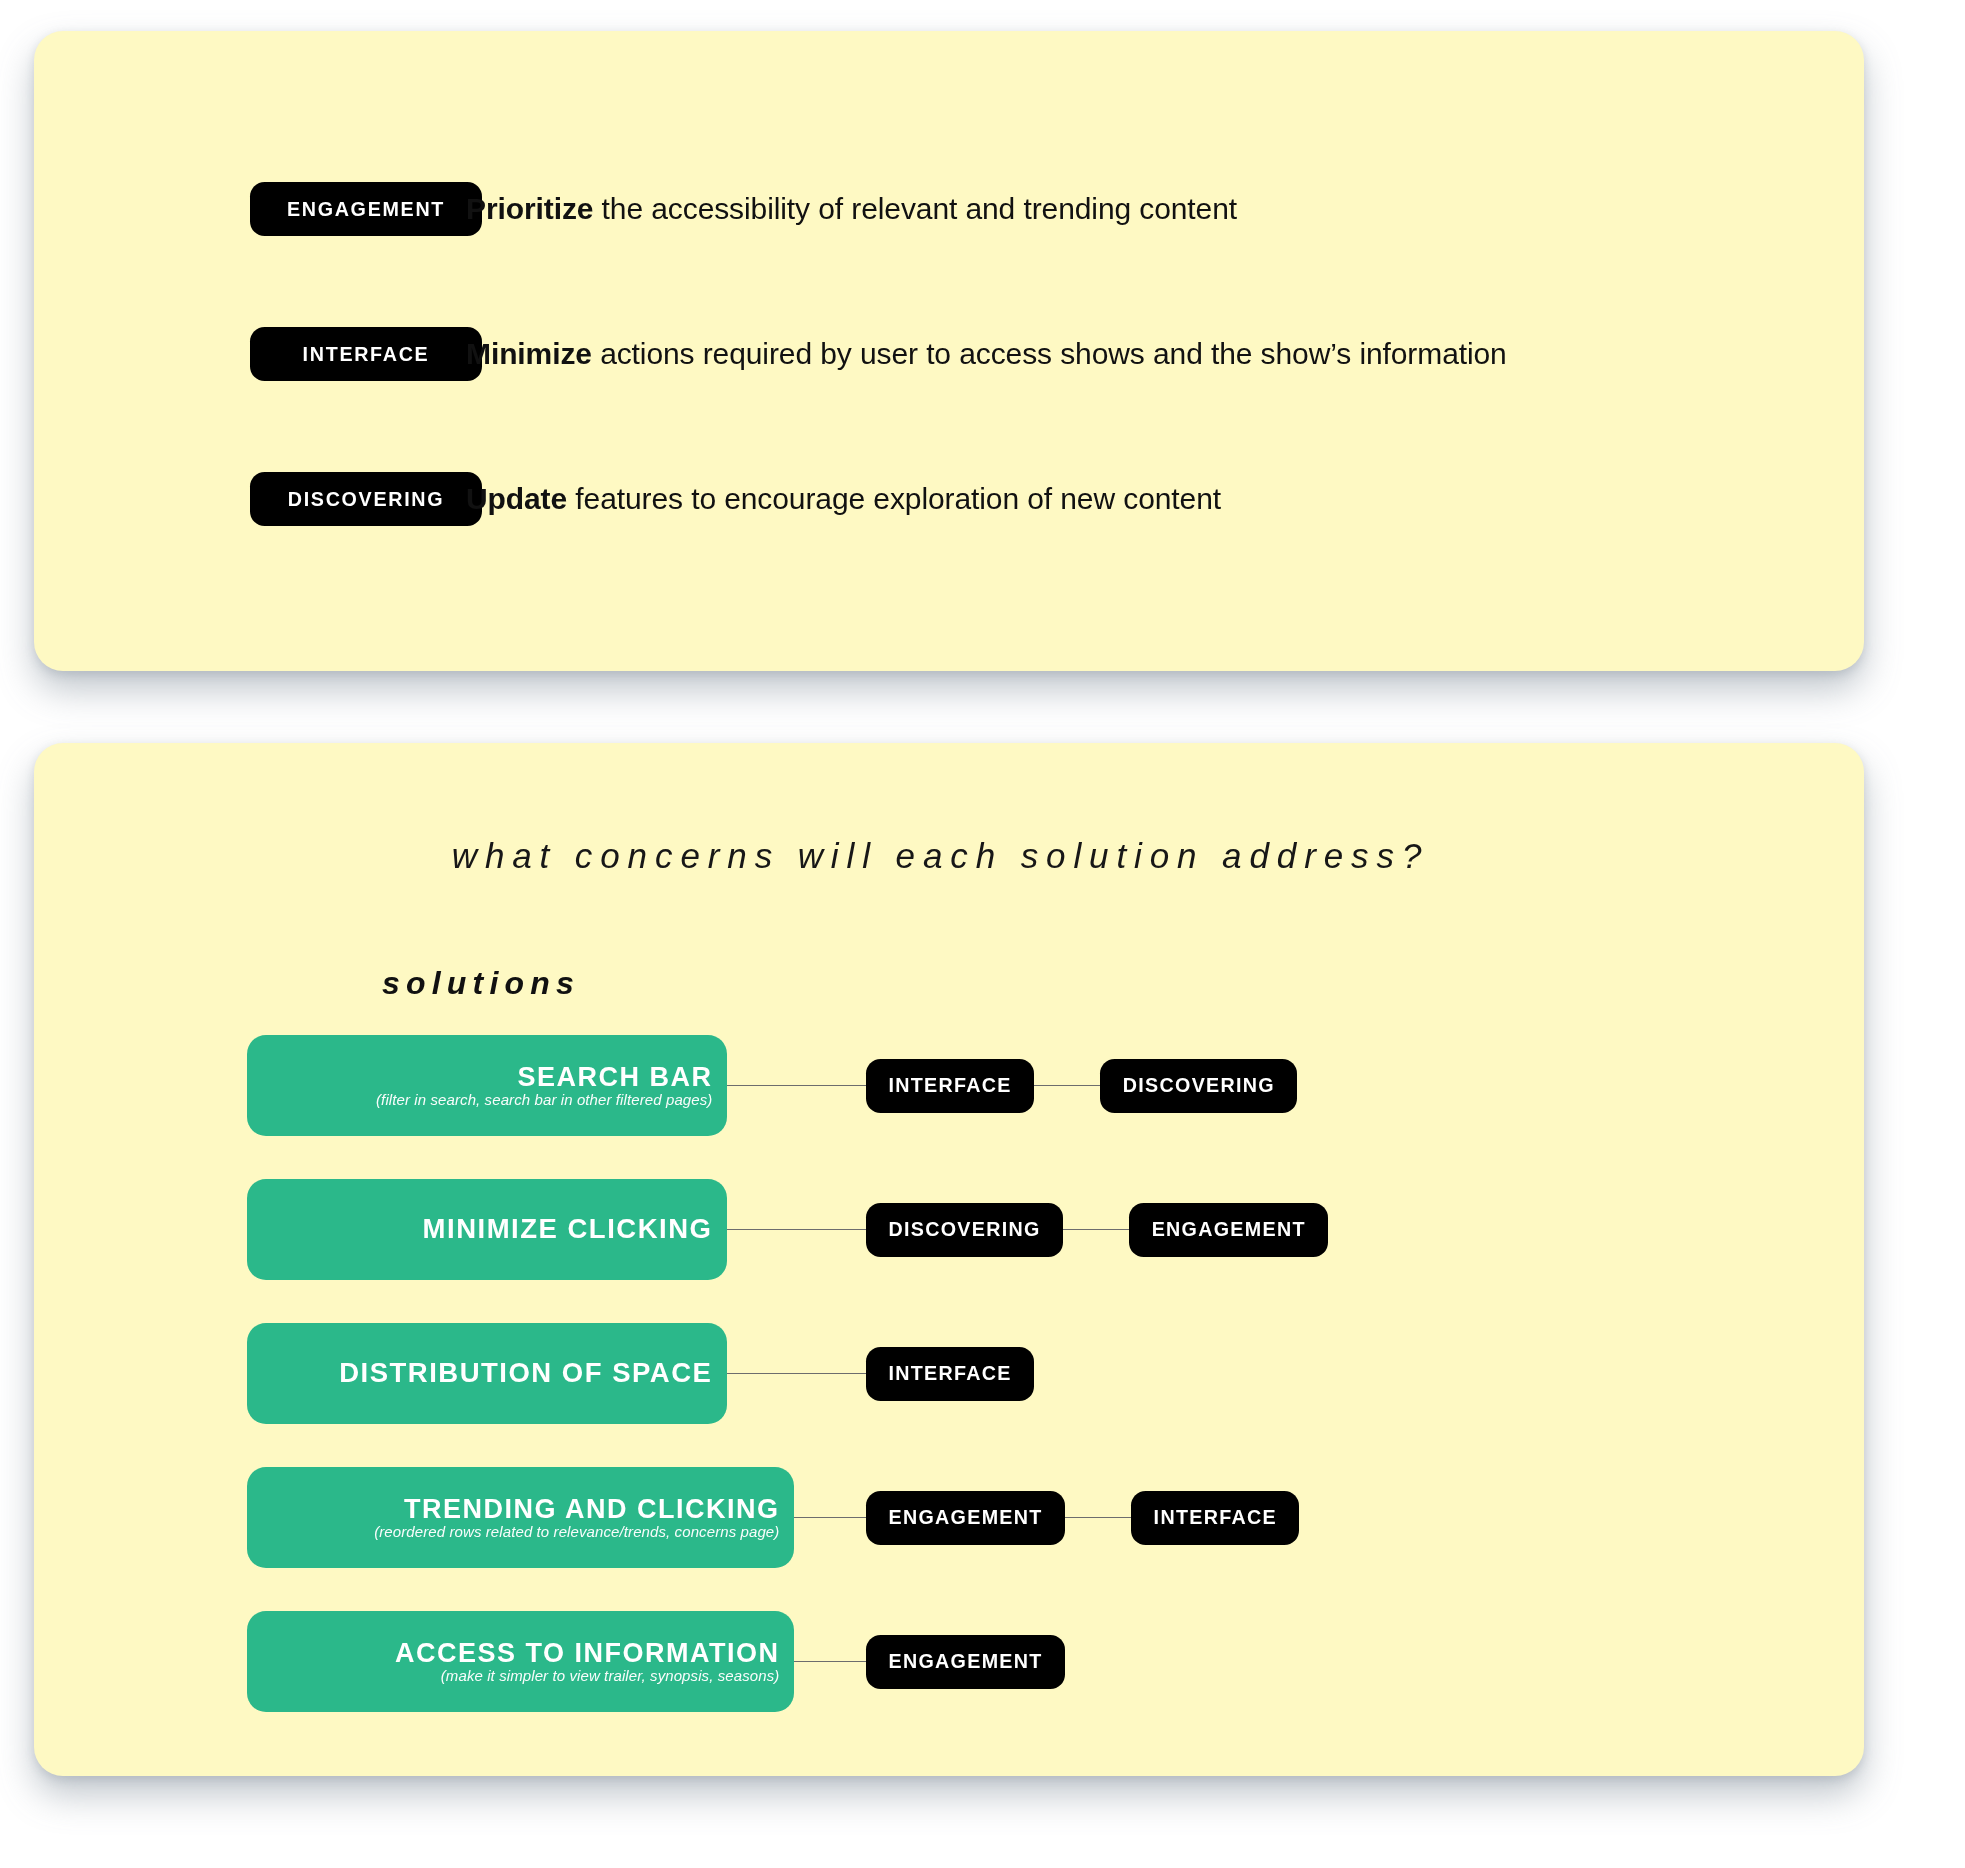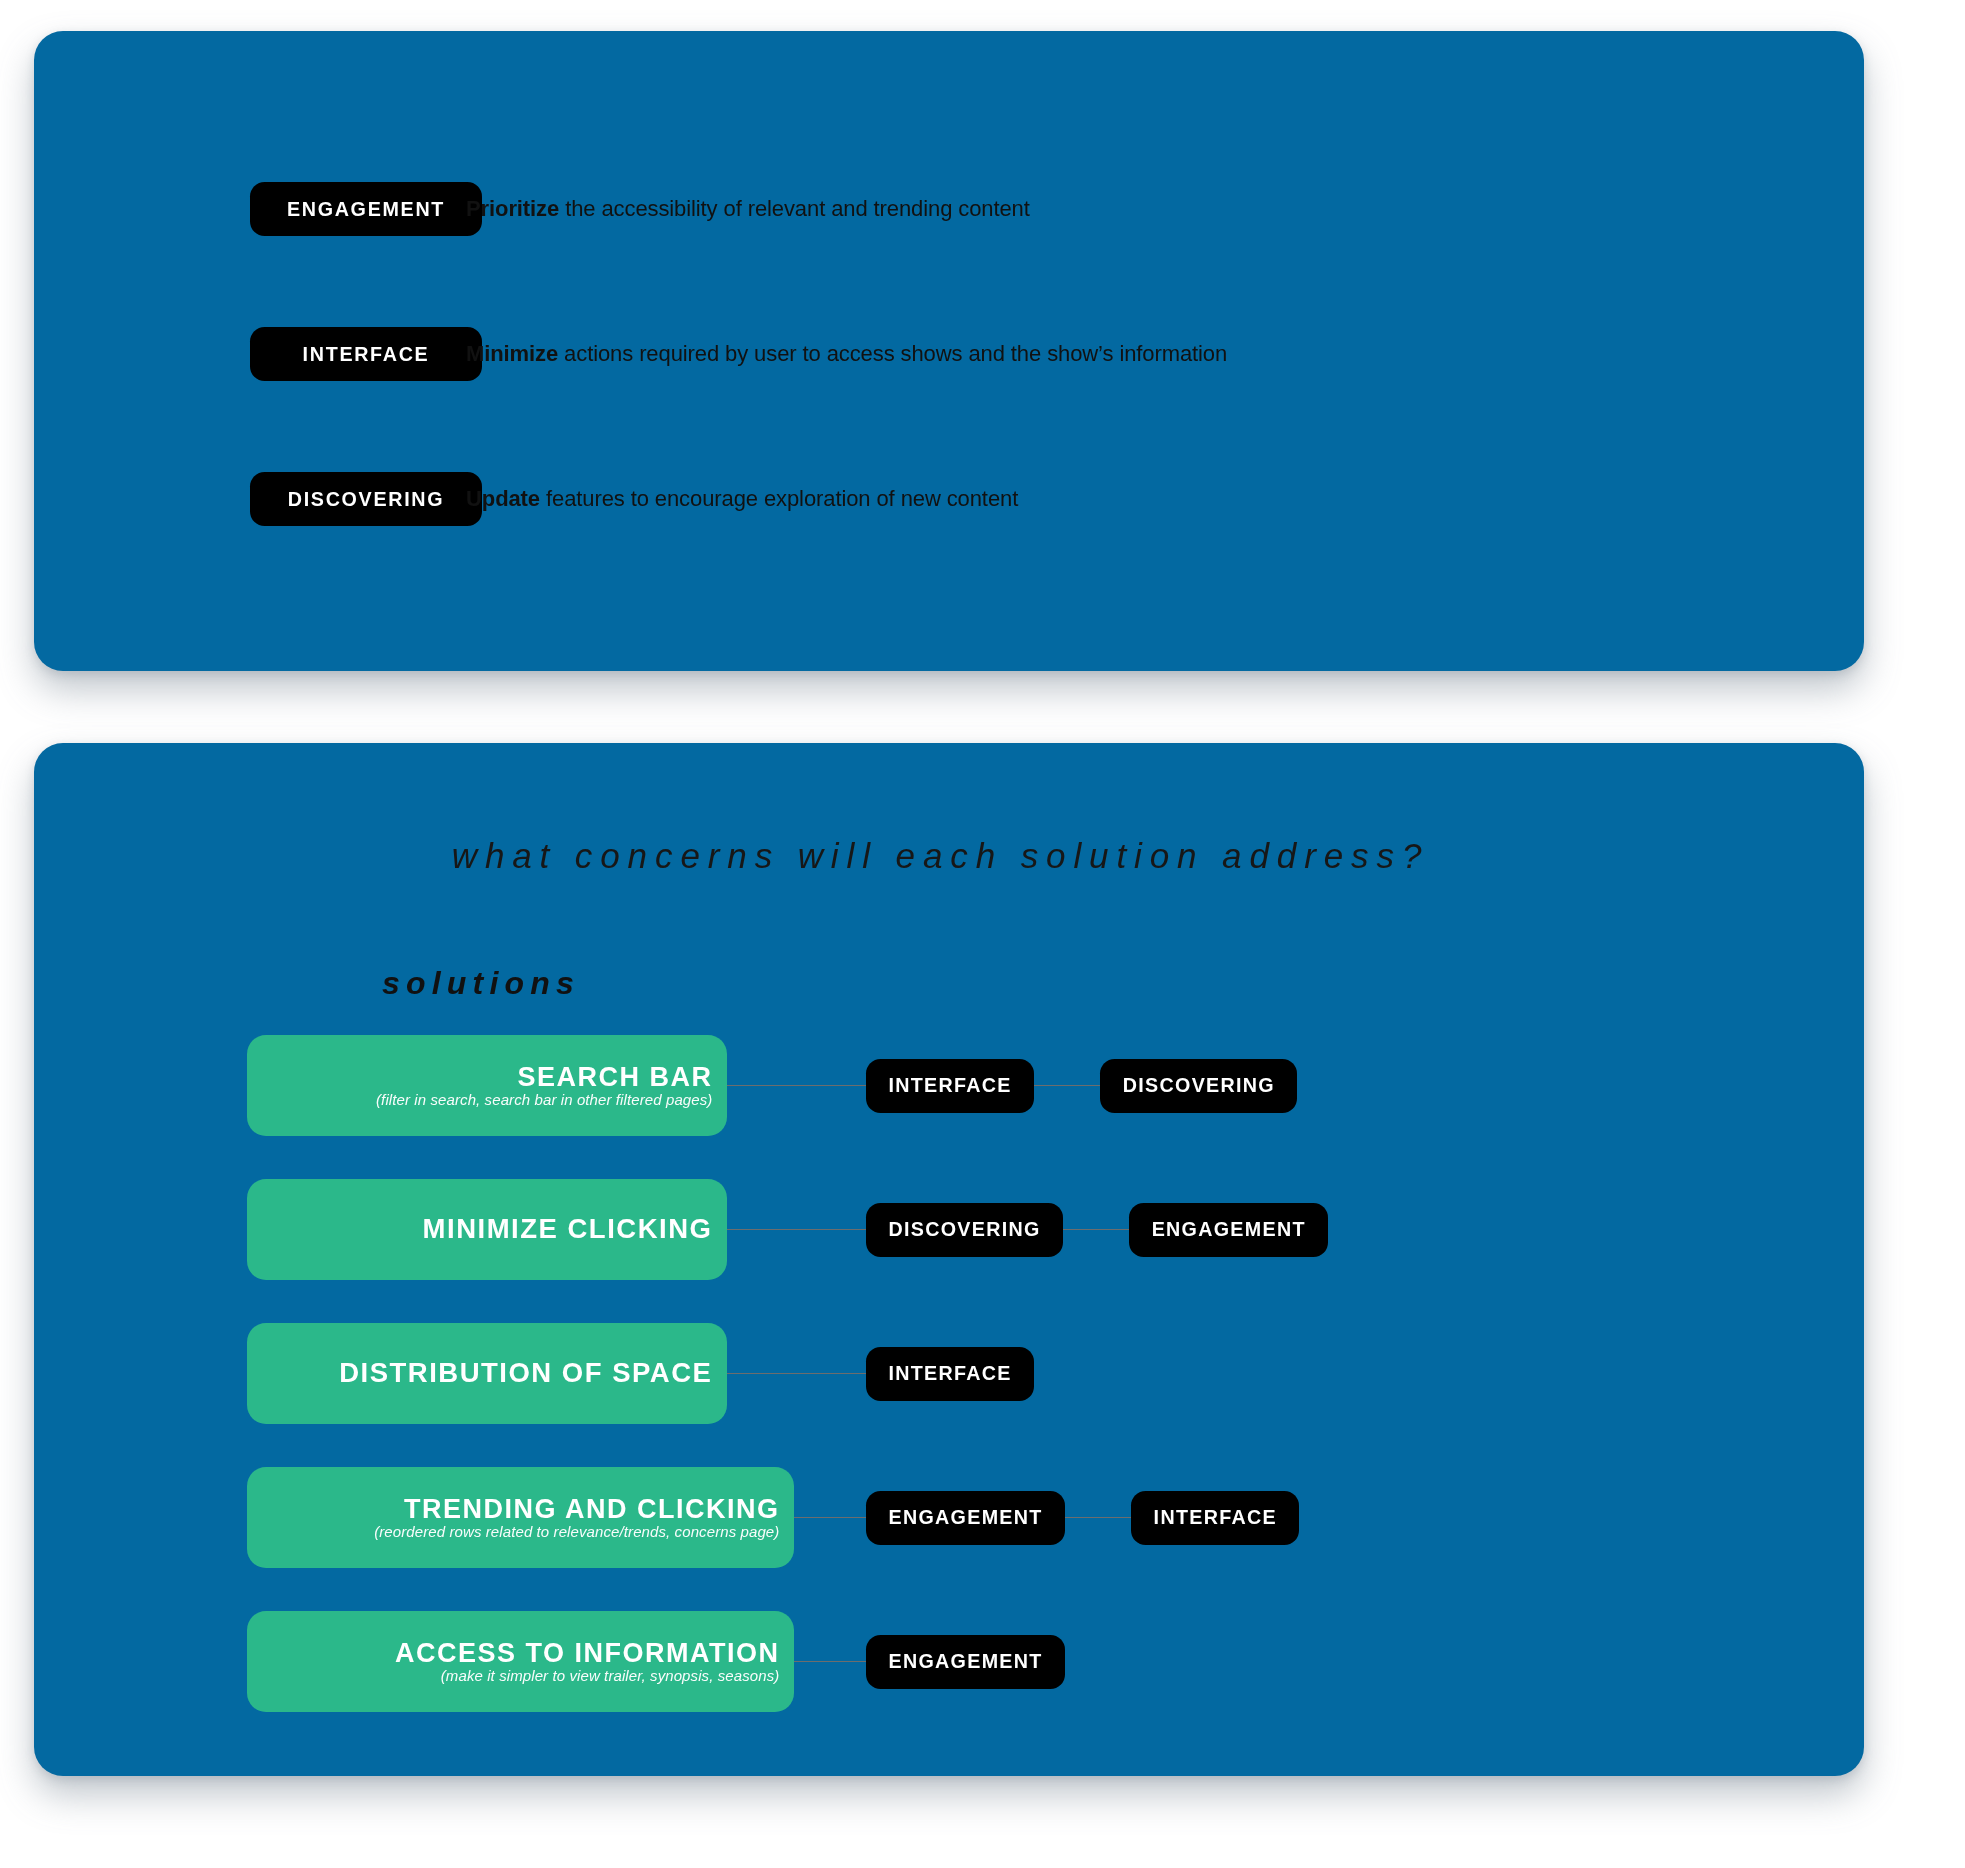--- a/index.html
+++ b/index.html
@@ -13,21 +13,21 @@
 
   .page {
     position: relative;
     width: 1965px;
     height: 1869px;
     padding: 31px 101px 34px 34px;
   }
 
   
   .card {
-    background: #0369a1;
+    background: #fef9c3;
     border-radius: 29px;
     box-shadow: 0 19px 36px rgba(108,122,137,0.42),
                 0 3.4px 10px rgba(108,122,137,0.22);
     position: relative;
   }
 
   
   #card-objectives {
     width: 1830px;
     height: 640px;
@@ -61,21 +61,21 @@
     text-align: center;
   }
 
   .obj-tag-cell .tag-pill {
     width: 232px;
     height: 54px;
     font-size: 19.7px;
   }
 
   .obj-text {
-    font-size: 22px;
+    font-size: 30px;
     color: #111111;
     line-height: 1.26;
     white-space: nowrap;
     letter-spacing: -0.1px;
   }
   .obj-text b { font-weight: 700; }
 
   
   #card-solutions {
     width: 1830px;

